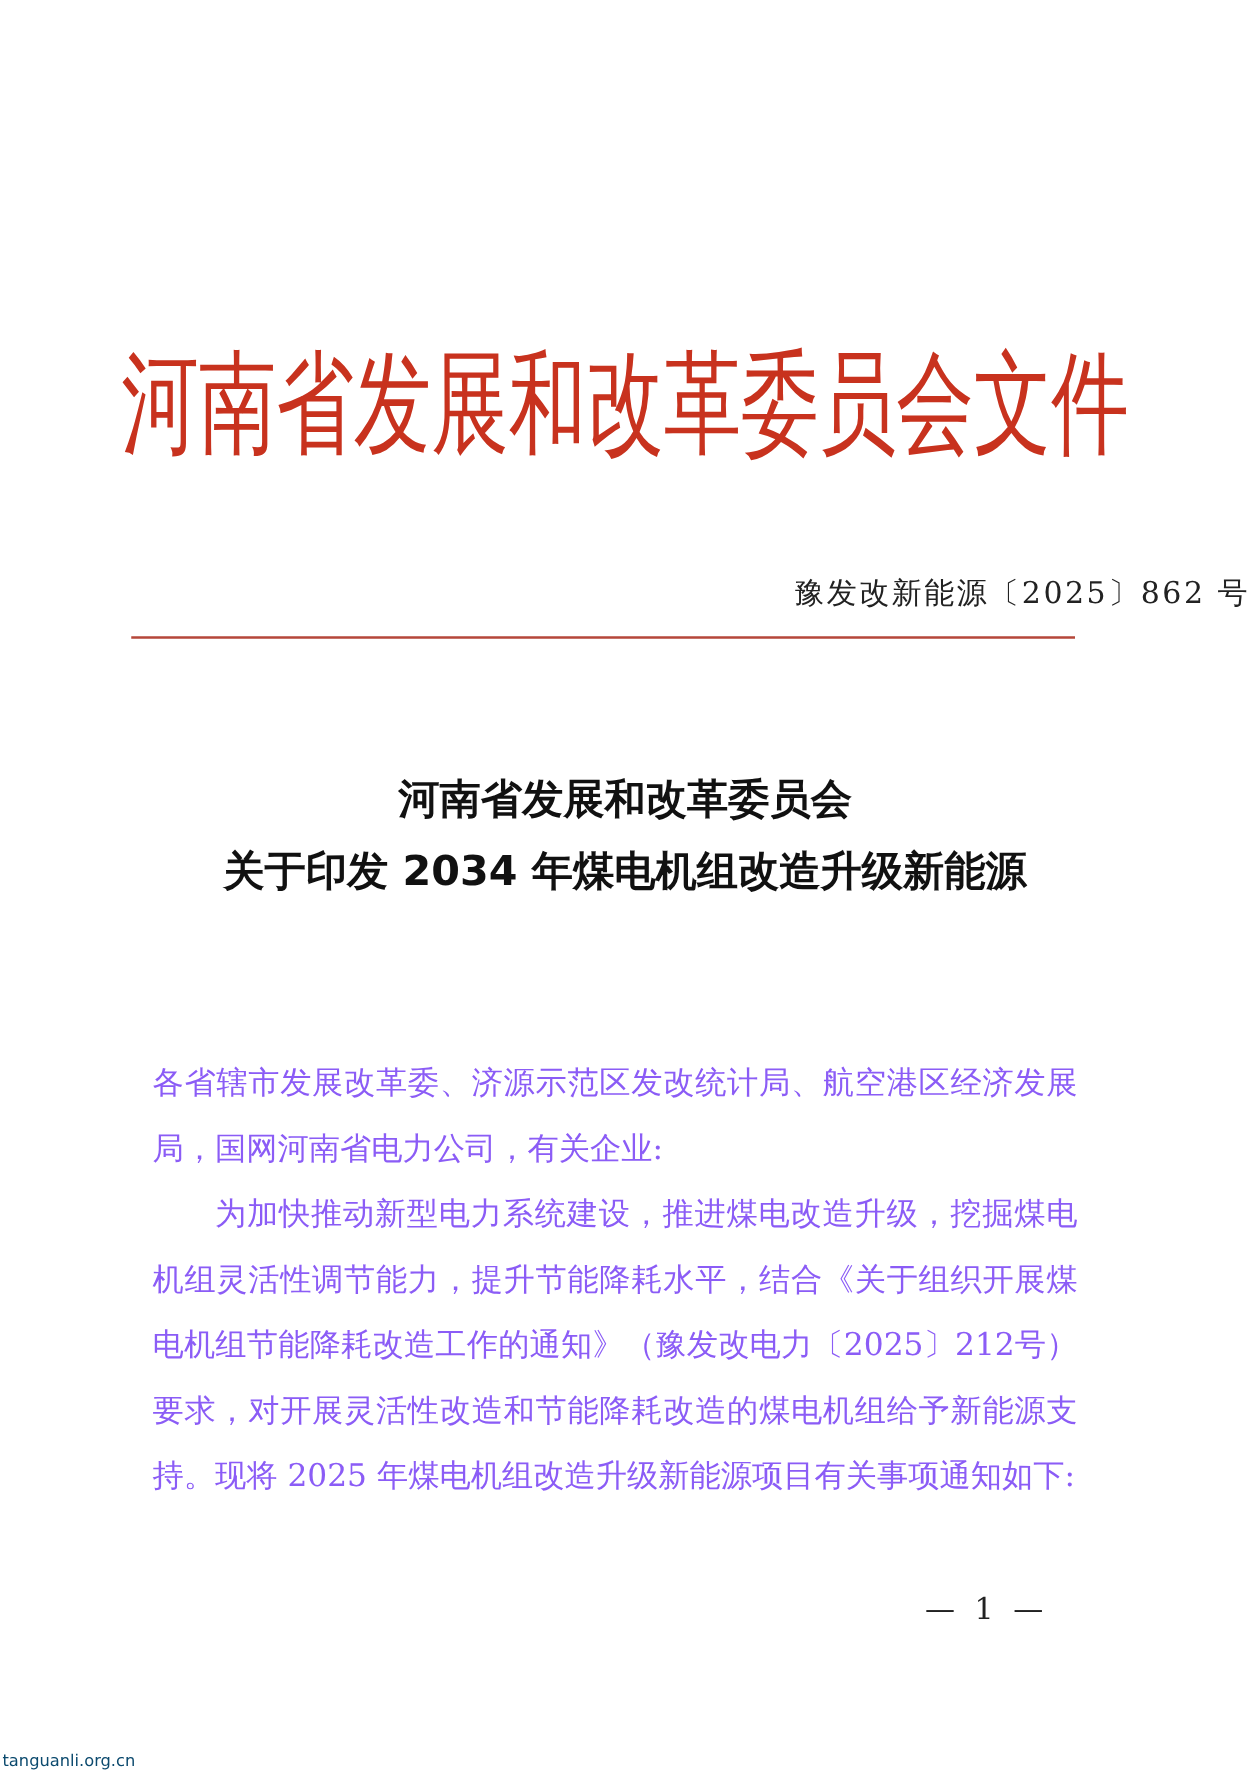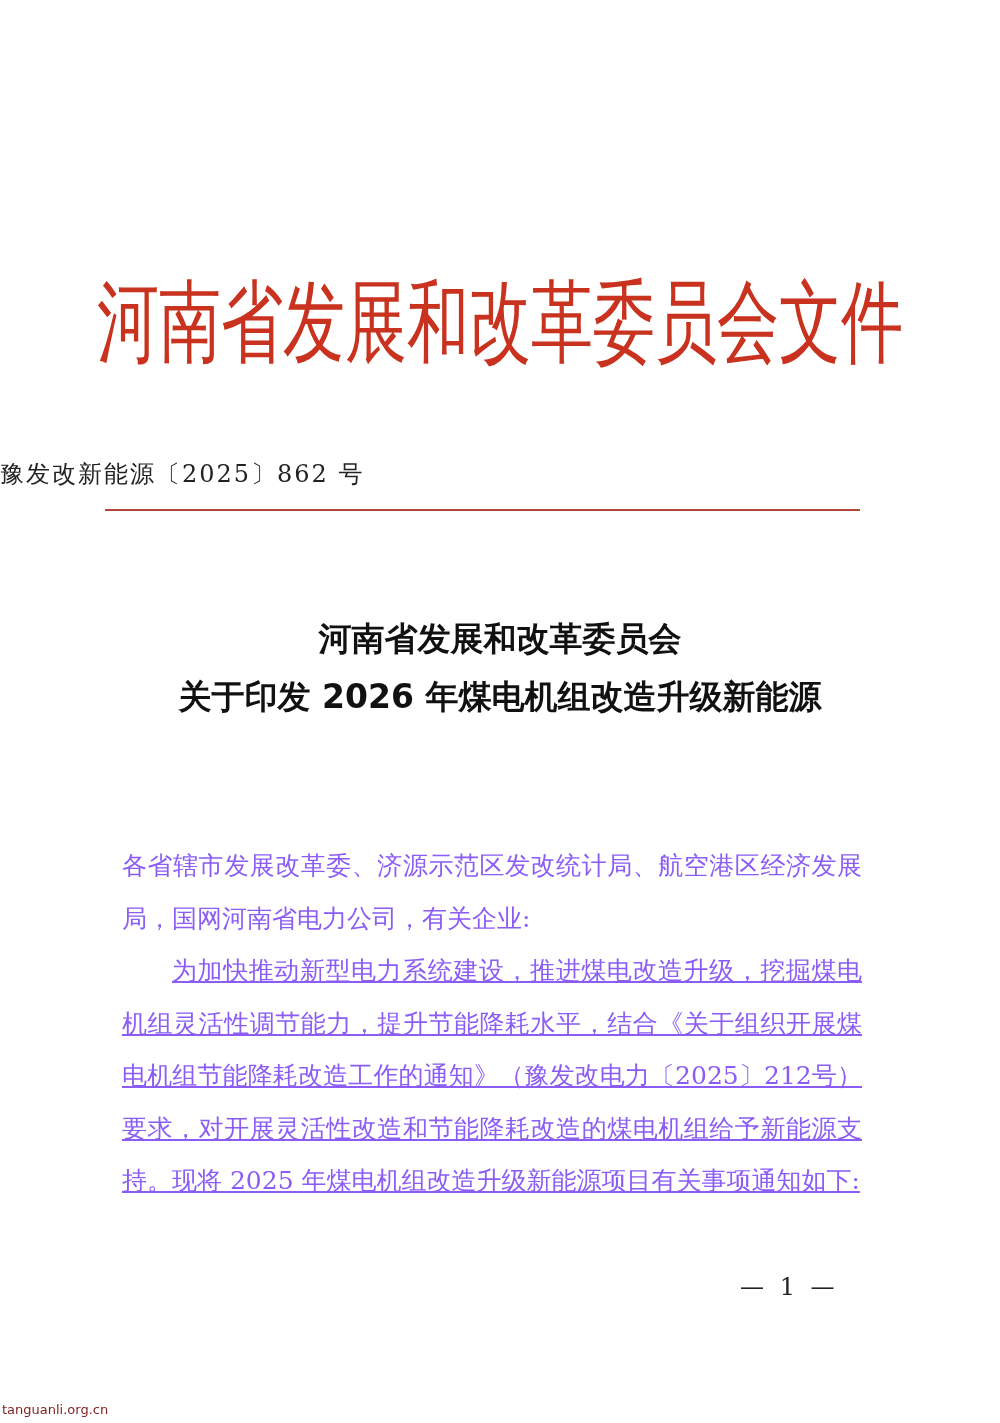--- a/index.html
+++ b/index.html
@@ -6,54 +6,54 @@
   body {
     width: 1000px; height: 1423px; background: #ffffff; position: relative; overflow: hidden;
     font-family: "DejaVu Serif", "Liberation Serif", serif; color: #1a1a1a;
   }
   .header-title {
     position: absolute; left: 0; width: 1000px; top: 262px; text-align: center;
     color: #c8321e; font-family: "DejaVu Sans", sans-serif; font-size: 62px; letter-spacing: 0px;
     transform: scaleY(1.45); transform-origin: top center; font-weight: normal;
   }
   .doc-number {
-    position: absolute; left: 0; width: 1000px; top: 458px; text-align: left;
+    position: absolute; left: 0; width: 1000px; top: 458px; text-align: right;
     font-size: 24px; letter-spacing: 2px; color: #222;
   }
   .red-rule {
     position: absolute; left: 105px; width: 755px; top: 509px; height: 2px; background: #b5473a;
   }
   .title-block {
     position: absolute; left: 0; width: 1000px; top: 610px; text-align: center;
     font-family: "DejaVu Sans", sans-serif; font-weight: bold; font-size: 33px; color: #111;
   }
   .title-line { height: 58px; line-height: 58px; }
   .body-text {
     position: absolute; left: 122px; width: 740px; top: 840px; font-size: 25px; line-height: 52.5px; color: #8b5cf6;
   }
   .body-text p { margin: 0; text-align: justify; text-align-last: left; }
-  .indent { text-indent: 50px; text-decoration: underline; }
+  .indent { text-indent: 50px; }
   .page-number {
     position: absolute; left: 740px; top: 1273px; font-size: 24px; color: #222; letter-spacing: 4px;
   }
   .watermark {
-    position: absolute; left: 2px; top: 1402px; font-size: 13px; color: #7f1d1d; font-family: "DejaVu Sans", sans-serif;
+    position: absolute; left: 2px; top: 1402px; font-size: 13px; color: #0c4a6e; font-family: "DejaVu Sans", sans-serif;
   }
 </style>
 </head>
 <body>
 
 <div>
   <div class="header-title">河南省发展和改革委员会文件</div>
   <div class="doc-number">豫发改新能源〔2025〕862 号</div>
   <div class="red-rule"></div>
 
   <div class="title-block">
     <div class="title-line">河南省发展和改革委员会</div>
-    <div class="title-line">关于印发 2026 年煤电机组改造升级新能源</div>
+    <div class="title-line">关于印发 2034 年煤电机组改造升级新能源</div>
   </div>
 
   <div class="body-text">
     <p>各省辖市发展改革委、济源示范区发改统计局、航空港区经济发展局，国网河南省电力公司，有关企业:</p>
     <p class="indent">为加快推动新型电力系统建设，推进煤电改造升级，挖掘煤电机组灵活性调节能力，提升节能降耗水平，结合《关于组织开展煤电机组节能降耗改造工作的通知》（豫发改电力〔2025〕212号）要求，对开展灵活性改造和节能降耗改造的煤电机组给予新能源支持。现将 2025 年煤电机组改造升级新能源项目有关事项通知如下:</p>
   </div>
 
   <div class="page-number">— 1 —</div>
   <div class="watermark">tanguanli.org.cn</div>
 </div>

